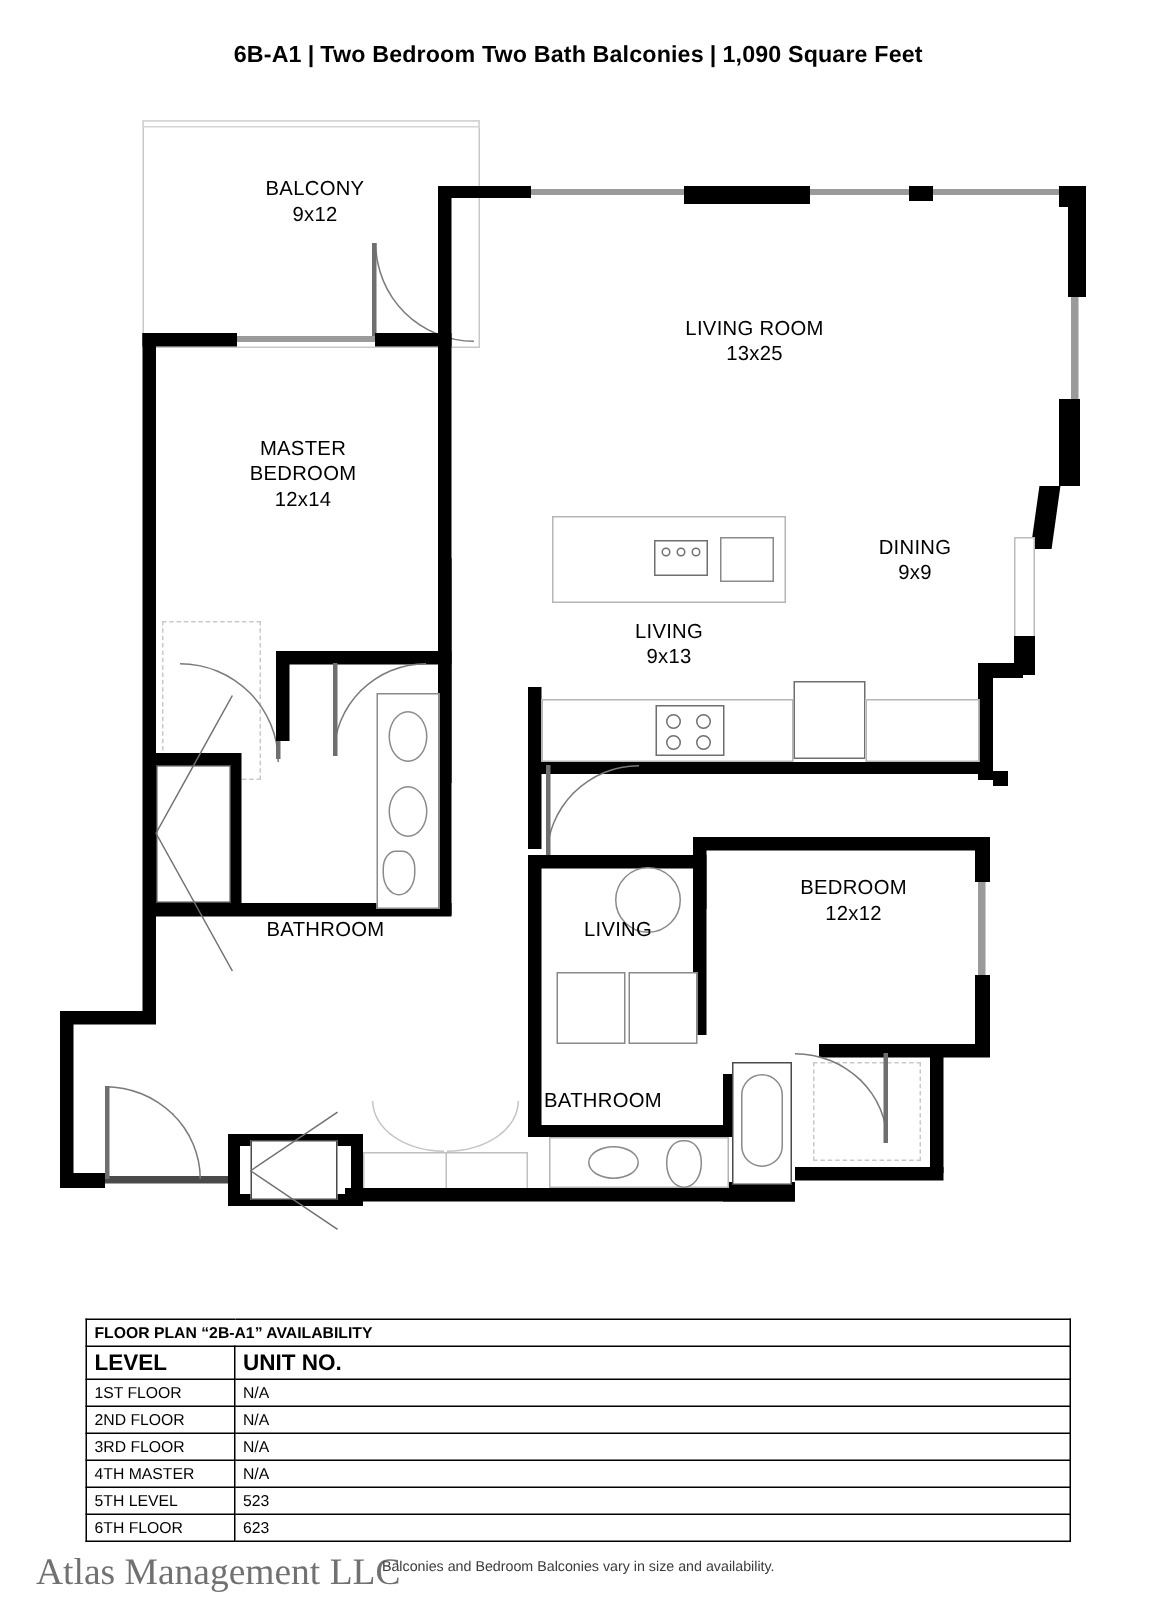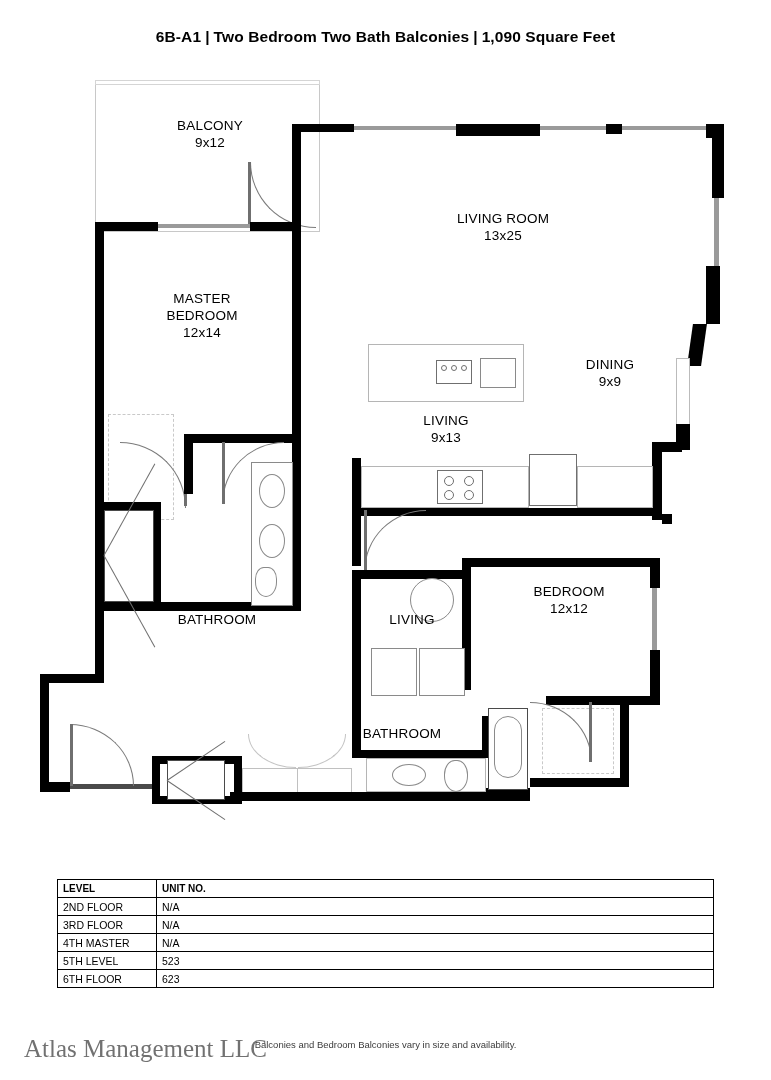--- a/index.html
+++ b/index.html
@@ -125,21 +125,21 @@
     text-align: left;
     font-weight: normal;
     height: 13px;
   }
   #availability .hdr td {
     font-weight: bold;
     font-size: 10.5px;
   }
   #availability .colhdr td {
     font-weight: bold;
-    font-size: 10px;
+    font-size: 15px;
   }
   .col-level { width: 88px; }
 
   
   #footnote {
     position: absolute;
     top: 1039px;
     left: 0;
     width: 771px;
     text-align: center;
@@ -339,25 +339,32 @@
   </div>
 
   <div class="room-label" style="left:322px; top:663px; width:160px;">
     <span class="nm">BATHROOM</span>
   </div>
 
 </div>
 
 <table id="availability">
   <tbody>
+    <tr class="hdr">
+      <td colspan="2">FLOOR PLAN “2B-A1” AVAILABILITY</td>
+    </tr>
     <tr class="colhdr">
       <td class="col-level">LEVEL</td>
       <td>UNIT NO.</td>
     </tr>
     <tr>
+      <td class="col-level">1ST FLOOR</td>
+      <td>N/A</td>
+    </tr>
+    <tr>
       <td class="col-level">2ND FLOOR</td>
       <td>N/A</td>
     </tr>
     <tr>
       <td class="col-level">3RD FLOOR</td>
       <td>N/A</td>
     </tr>
     <tr>
       <td class="col-level">4TH MASTER</td>
       <td>N/A</td>

